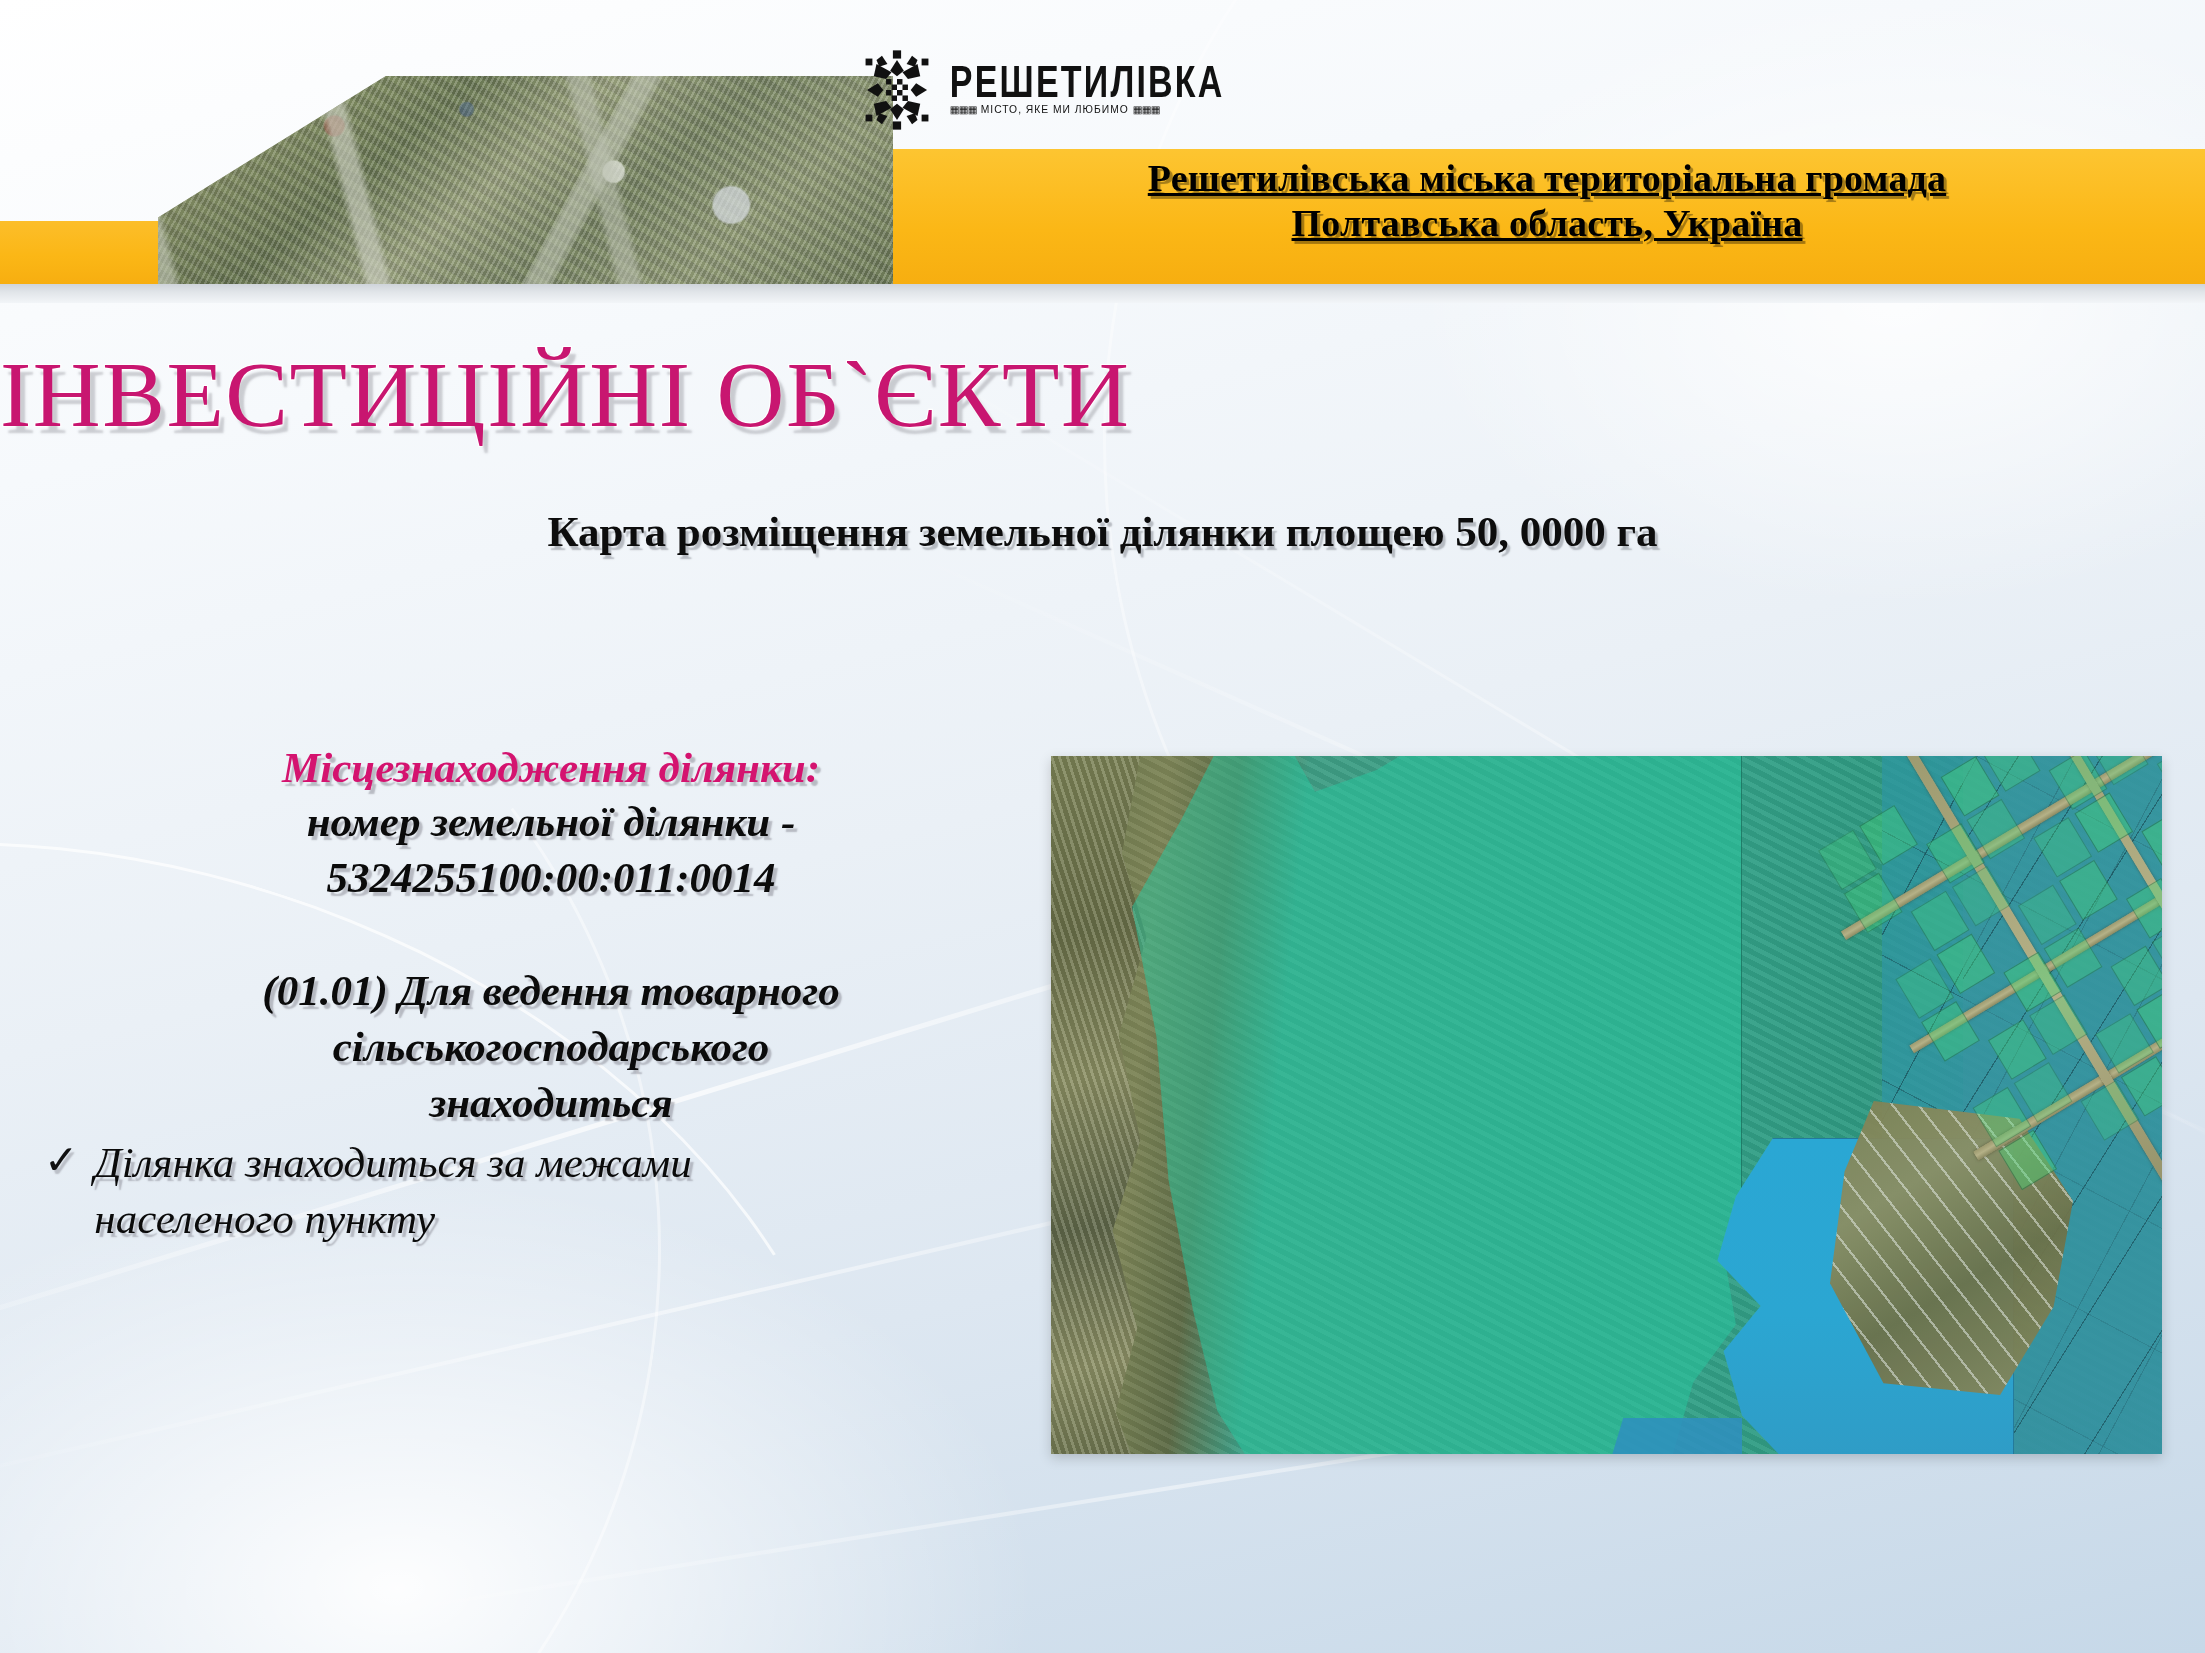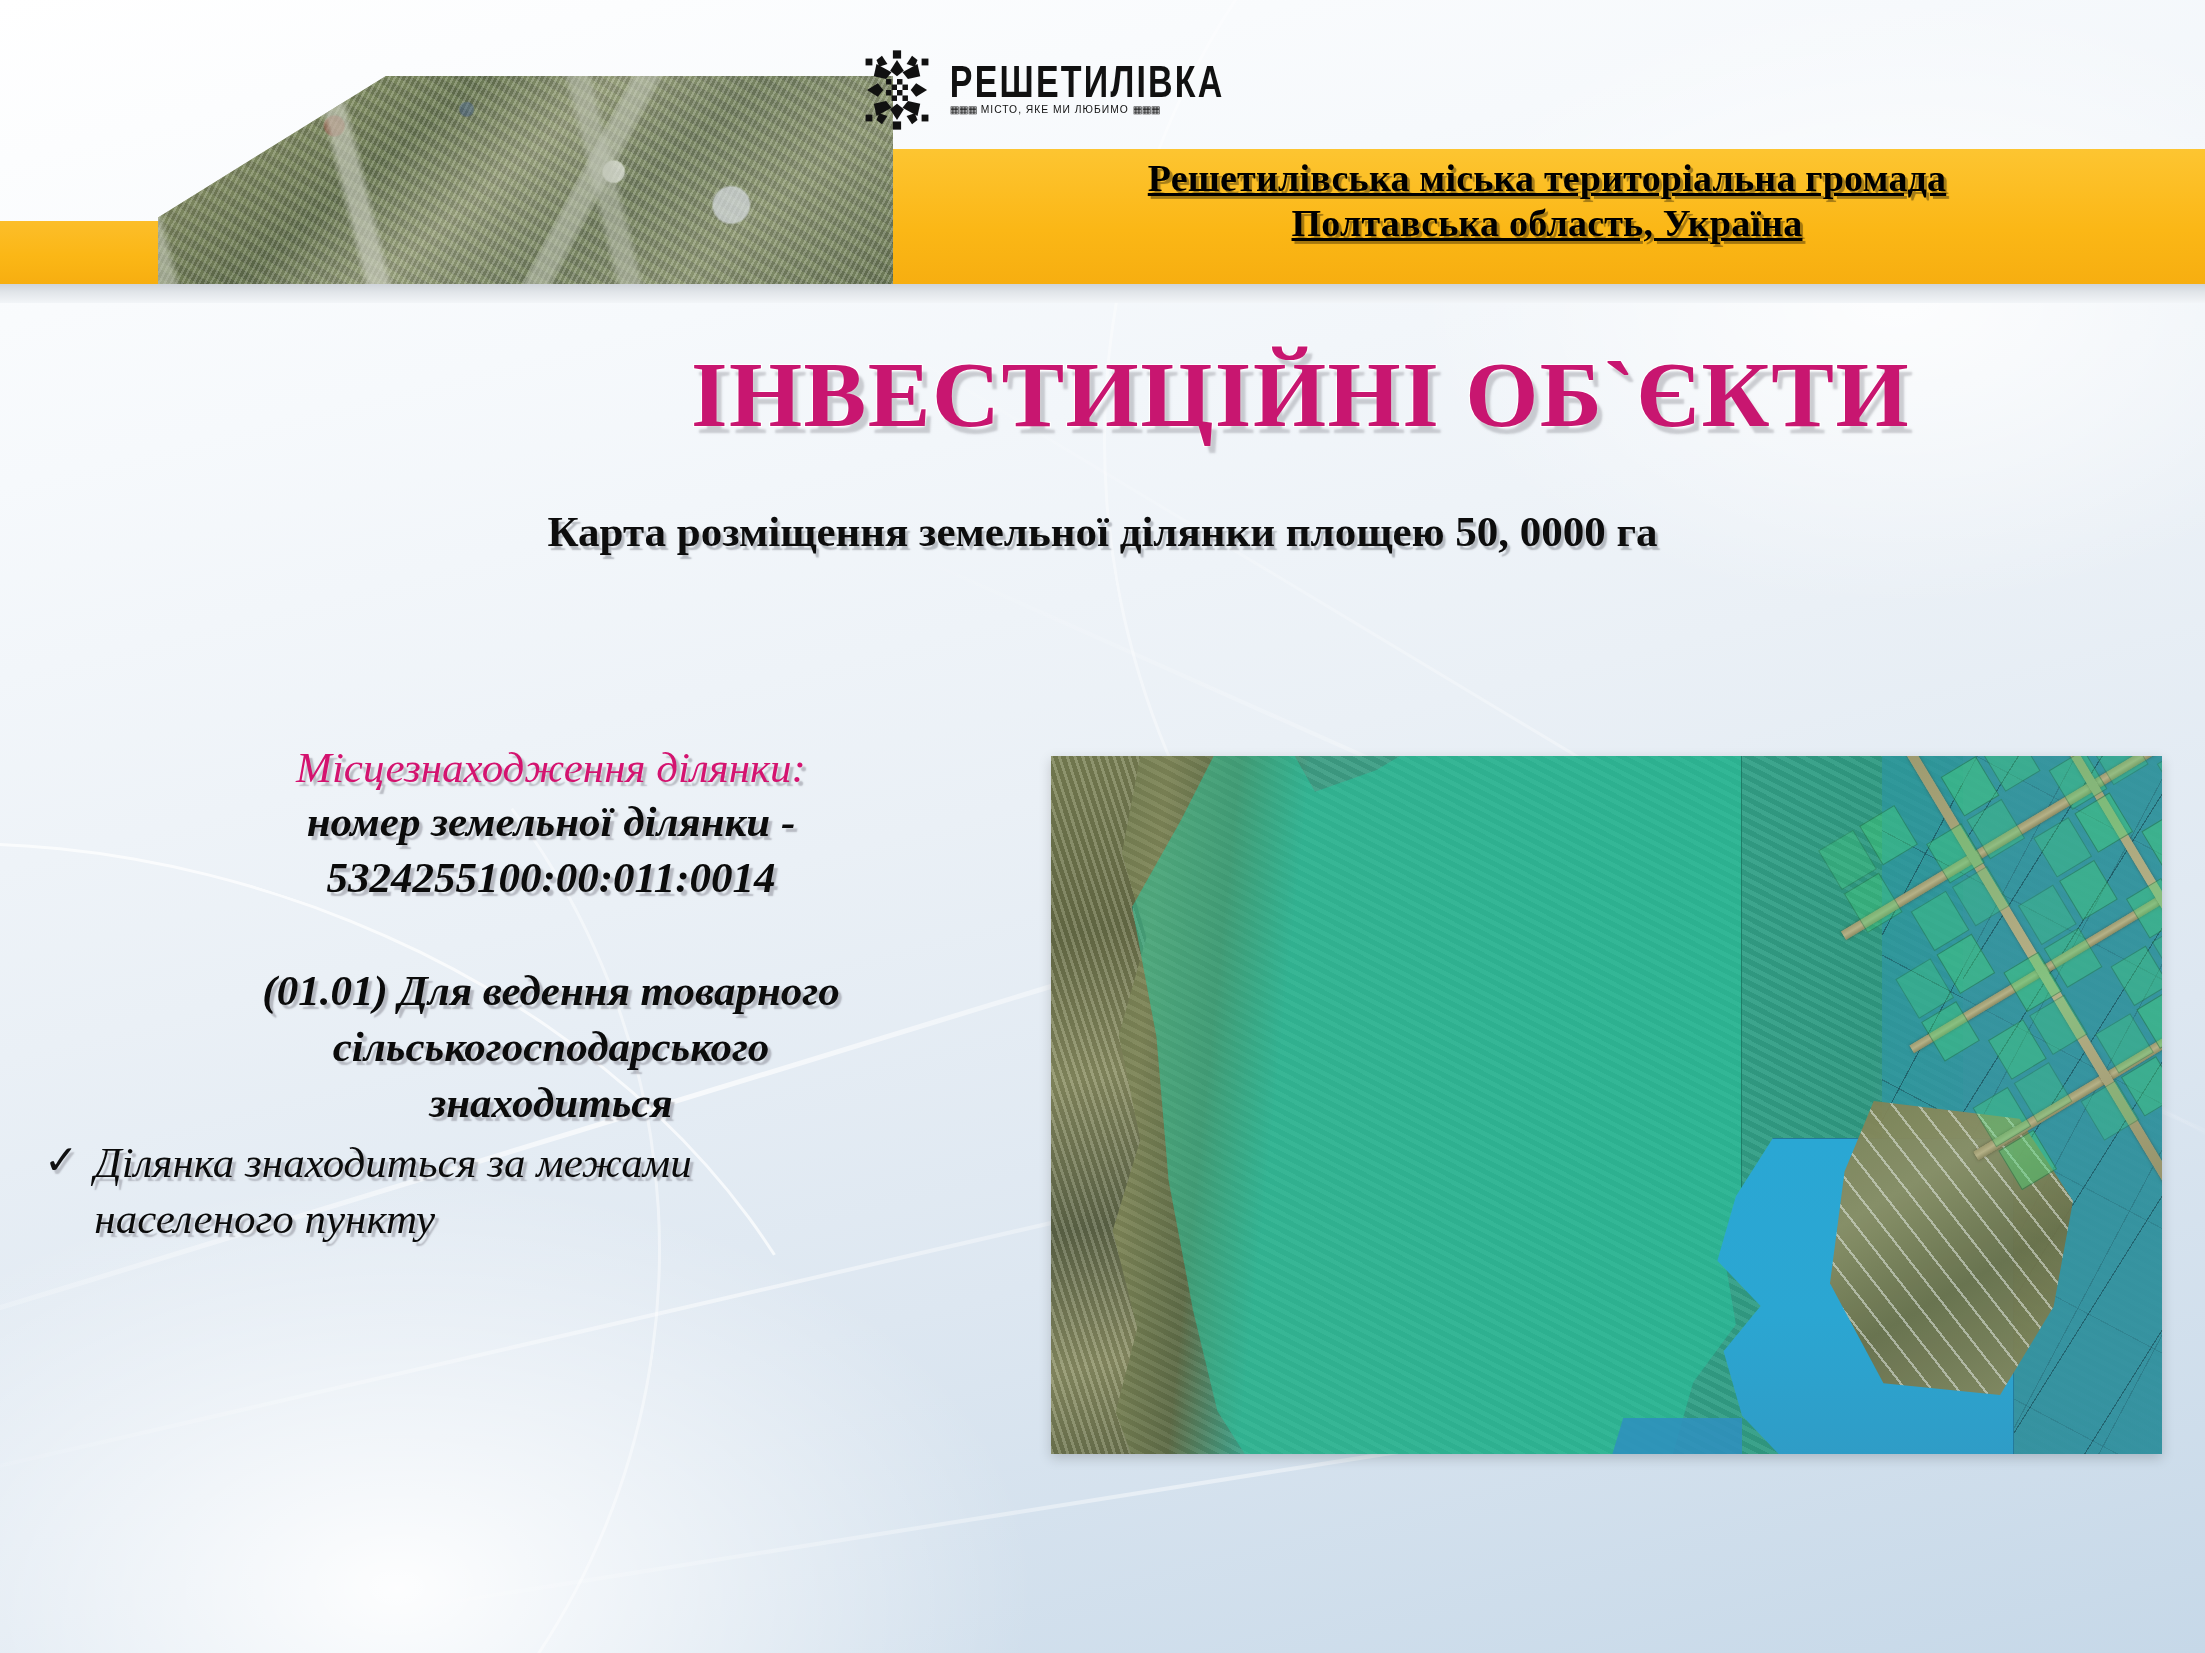--- a/index.html
+++ b/index.html
@@ -98,40 +98,40 @@
   }
   .logo-tag {
     font-family:"Liberation Sans", sans-serif;
     font-size:10.3px; letter-spacing:1px; color:#111; white-space:nowrap;
     margin-top:2px;
   }
   .logo-tag .dots { letter-spacing:-0.7px; }
 
   
   .main-title {
-    position:absolute; left:0; top:340px; width:1910px; text-align:right;
-    font-size:94px; font-weight:bold; color:#c81670;
+    position:absolute; left:0; top:340px; width:1910px; text-align:left;
+    font-size:94px; font-weight:normal; color:#c81670;
     letter-spacing:1.5px;
     -webkit-text-stroke:2.2px #ffffff;
     paint-order:stroke fill;
     text-shadow:5.1px 6.6px 2.2px rgba(120,120,130,.35);
   }
   .subtitle {
     position:absolute; left:0; top:507px; width:2205px; text-align:center;
     font-size:43px; font-weight:bold; color:#0d0d0d;
     text-shadow:2.9px 3.7px 1.5px rgba(110,115,125,.45);
   }
 
   
   .left-col {
     position:absolute; left:44px; top:742px; width:1014px;
     text-align:center;
   }
   .lead {
-    font-size:43px; font-weight:normal; font-style:italic; color:#d4136f;
+    font-size:43px; font-weight:bold; font-style:italic; color:#d4136f;
     text-shadow:3.7px 4.4px 1.5px rgba(120,120,130,.45);
     line-height:1.22;
   }
   .body-line {
     font-size:43px; font-weight:bold; font-style:italic; color:#0b0b0b;
     text-shadow:3.7px 4.4px 1.5px rgba(120,120,130,.45);
     line-height:1.30;
   }
   .gap { height:57px; }
   .bullet-row {

